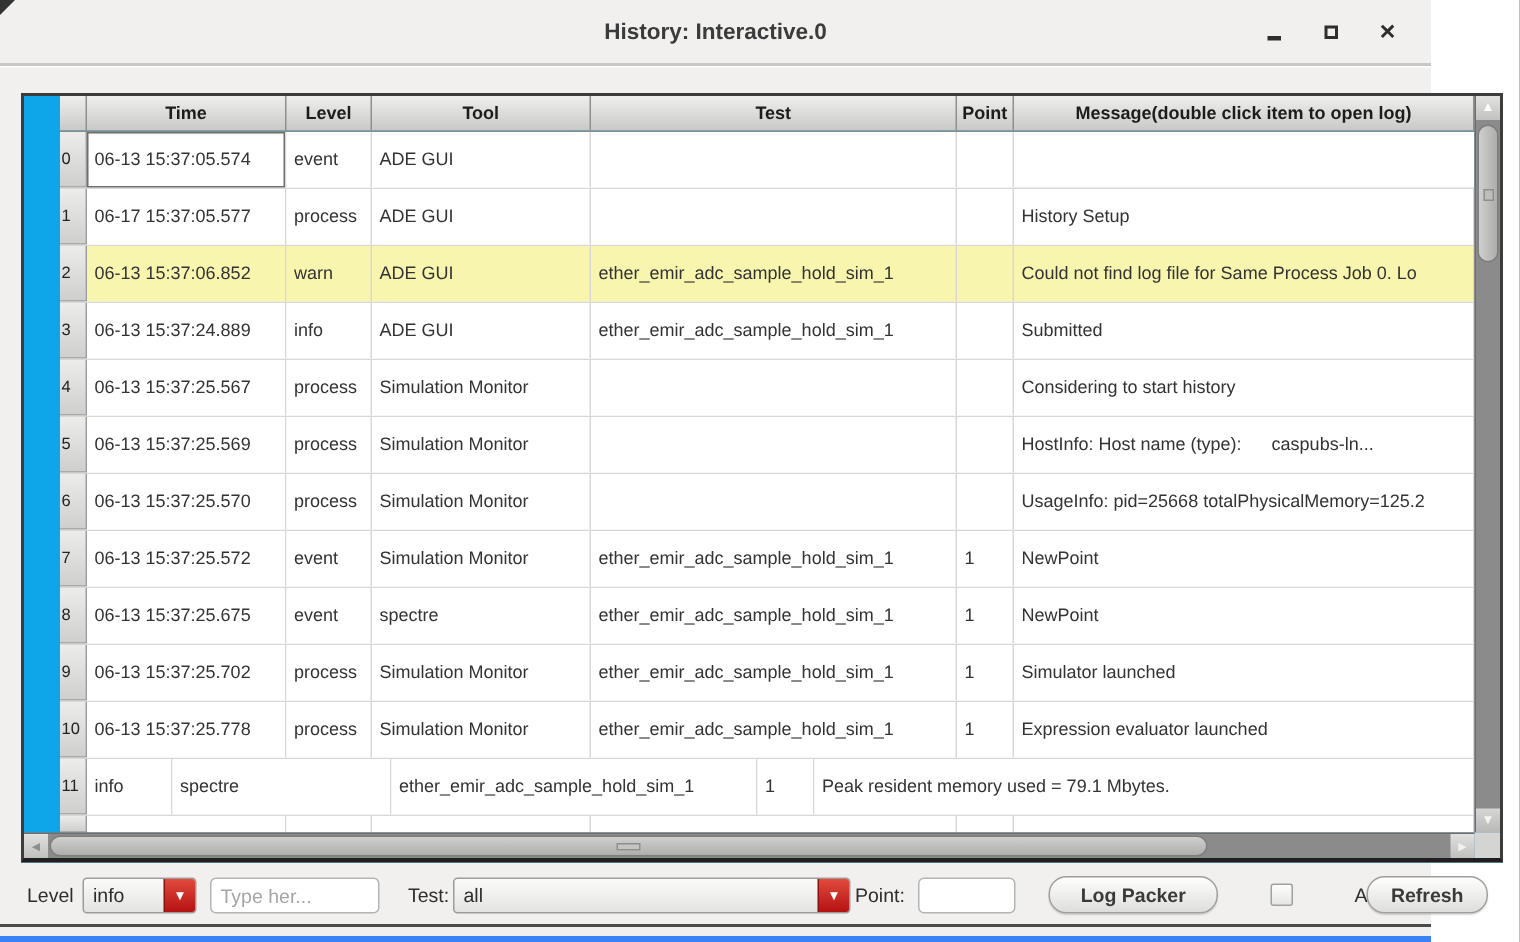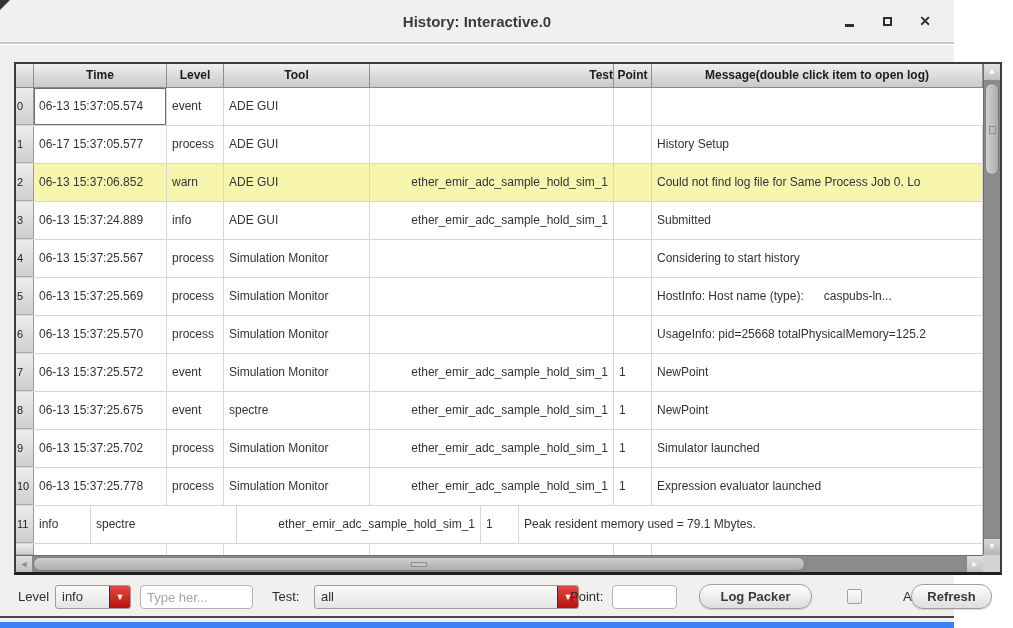--- a/index.html
+++ b/index.html
@@ -6,21 +6,21 @@
   html,body { width:1013px; height:628px; }
   body {
     font-family:"Liberation Sans", sans-serif;
     background:#ffffff;
     position:relative;
     overflow:hidden;
   }
   .window {
     position:absolute; left:0; top:0; width:954px; height:628px;
     background:#f1f0ee;
-    border-bottom:6px solid #3b82f6;
+    border-bottom:4px solid #3b82f6;
   }
   .corner-artifact{
     position:absolute; left:0; top:0; width:10px; height:10px;
     background:#333; clip-path:polygon(0 0, 100% 0, 0 100%);
   }
   
   .titlebar {
     position:absolute; left:0; top:0; width:100%; height:44px;
     border-bottom:2px solid #c9c8c6;
     box-shadow:0 1px 0 #ffffff;
@@ -34,38 +34,38 @@
     width:22px; height:22px; display:flex; align-items:center; justify-content:center;
     color:#2e2e2e; font-size:14px; font-weight:bold; cursor:default;
   }
   .max-shape { width:9px; height:9px; border:2px solid #2e2e2e; display:inline-block; }
   .min-shape { width:9px; height:3px; background:#2e2e2e; display:inline-block; margin-top:8px; }
 
   
   .table-frame {
     position:absolute; left:14px; top:62px; width:988px; height:513px;
     background:#0ea5e9;
-    border:2px solid #3c3c3c; border-bottom:3px solid #1f1f1f;
+    border:2px solid #3c3c3c; border-bottom:3px solid #1f1f1f;padding-left:24px;
   }
   .header-row {
     display:flex; height:24px;
     background:linear-gradient(#efefed,#c9c9c7);
     border-bottom:1px solid #8a8a8a;
   }
   .hcell {
     font-size:12px; font-weight:bold; color:#1c1c1c;
     text-align:center; line-height:23px;
     border-right:1px solid #8f8f8f;
     overflow:hidden; white-space:nowrap;
   }
   .c-idx     { width:18px;  flex:none; }
   .c-time    { width:133px; flex:none; }
   .c-level   { width:57px;  flex:none; }
   .c-tool    { width:146px; flex:none; }
-  .c-test    { width:244px; flex:none;text-align:right; }
+  .c-test    { width:244px; flex:none; }
   .c-point   { width:38px;  flex:none; }
   .c-message { flex:1; }
   .h-spacer  { width:17px; flex:none; border-right:none; }
 
   .rows { margin-right:17px; }
   .trow { display:flex; height:38px; background:#ffffff; border-bottom:1px solid #d8d7d5; }
   .trow.hl .cell { background:var(--hl,#f8f6ae); }
   .cell {
     font-size:12px; color:#333; line-height:37px;
     padding:0 5px; border-right:1px solid #d8d7d5;
@@ -345,21 +345,21 @@
   </div>
 
   <div class="filterbar">
     <span class="flabel" style="left:18px">Level</span>
     <div class="combo" style="left:55px; width:76px;">
       <span class="combo-text">info</span>
       <span class="combo-arrow">▼</span>
     </div>
     <input class="tinput" style="left: 140px; width: 113px;" placeholder="Type her...">
     <span class="flabel" style="left:272px">Test:</span>
-    <div class="combo" style="left:314px; width:265px;">
+    <div class="combo" style="left:302px; width:265px;">
       <span class="combo-text">all</span>
       <span class="combo-arrow">▼</span>
     </div>
     <span class="flabel" style="left:570px">Point:</span>
     <input class="tinput" style="left: 612px; width: 65px;" value="">
     <button class="pill-btn" style="left:699px; width:113px;">Log Packer</button>
     <span class="checkbox" style="left:847px"></span>
     <span class="flabel" style="left:903px">Auto</span>
     <button class="pill-btn" style="left:911px; width:81px;">Refresh</button>
   </div>

